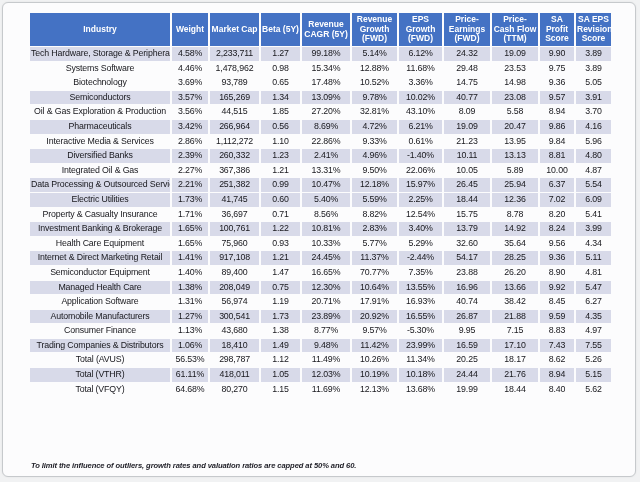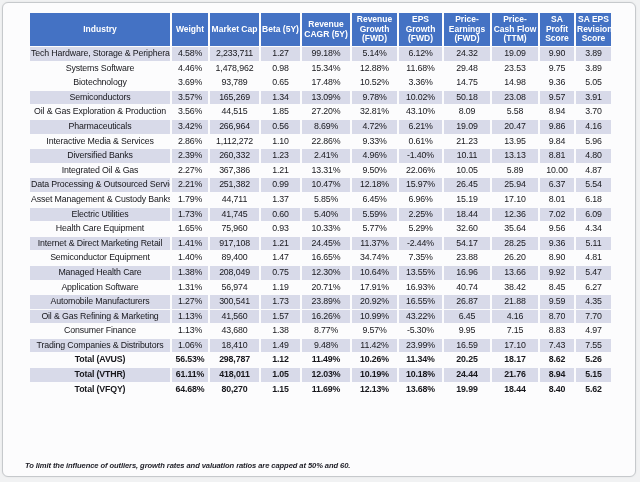--- a/index.html
+++ b/index.html
@@ -48,24 +48,24 @@
     text-align: center;
     vertical-align: middle;
     height: 13.6px;
     line-height: 13.6px;
     padding: 0 1px;
     white-space: nowrap;
     overflow: hidden;
     letter-spacing: -0.15px;
   }
   tr.band td { background: #d8dae9; }
-  tr.total td { font-weight: bold; }
+  tr.total td { font-weight: normal; }
   .footnote {
     position: absolute;
-    left: 22px;
+    left: 28px;
     top: 458px;
     font-size: 7.6px;
     font-style: italic;
     font-weight: 600;
     color: #1c1c24;
     letter-spacing: -0.1px;
   }
 </style>
 </head>
 <body>
@@ -142,21 +142,21 @@
             <td>5.05</td>
           </tr>
           <tr class="band">
             <td>Semiconductors</td>
             <td>3.57%</td>
             <td>165,269</td>
             <td>1.34</td>
             <td>13.09%</td>
             <td>9.78%</td>
             <td>10.02%</td>
-            <td>50.18</td>
+            <td>40.77</td>
             <td>23.08</td>
             <td>9.57</td>
             <td>3.91</td>
           </tr>
           <tr>
             <td>Oil &amp; Gas Exploration &amp; Production</td>
             <td>3.56%</td>
             <td>44,515</td>
             <td>1.85</td>
             <td>27.20%</td>
@@ -225,47 +225,60 @@
             <td>251,382</td>
             <td>0.99</td>
             <td>10.47%</td>
             <td>12.18%</td>
             <td>15.97%</td>
             <td>26.45</td>
             <td>25.94</td>
             <td>6.37</td>
             <td>5.54</td>
           </tr>
-          <tr>
-            <td>Asset Management &amp; Custody Banks</td>
-            <td>1.79%</td>
-            <td>44,711</td>
-            <td>1.37</td>
-            <td>5.85%</td>
-            <td>6.45%</td>
-            <td>6.96%</td>
-            <td>15.19</td>
-            <td>17.10</td>
-            <td>8.01</td>
-            <td>6.18</td>
-          </tr>
           <tr class="band">
             <td>Electric Utilities</td>
             <td>1.73%</td>
             <td>41,745</td>
             <td>0.60</td>
             <td>5.40%</td>
             <td>5.59%</td>
             <td>2.25%</td>
             <td>18.44</td>
             <td>12.36</td>
             <td>7.02</td>
             <td>6.09</td>
           </tr>
           <tr>
+            <td>Property &amp; Casualty Insurance</td>
+            <td>1.71%</td>
+            <td>36,697</td>
+            <td>0.71</td>
+            <td>8.56%</td>
+            <td>8.82%</td>
+            <td>12.54%</td>
+            <td>15.75</td>
+            <td>8.78</td>
+            <td>8.20</td>
+            <td>5.41</td>
+          </tr>
+          <tr class="band">
+            <td>Investment Banking &amp; Brokerage</td>
+            <td>1.65%</td>
+            <td>100,761</td>
+            <td>1.22</td>
+            <td>10.81%</td>
+            <td>2.83%</td>
+            <td>3.40%</td>
+            <td>13.79</td>
+            <td>14.92</td>
+            <td>8.24</td>
+            <td>3.99</td>
+          </tr>
+          <tr>
             <td>Health Care Equipment</td>
             <td>1.65%</td>
             <td>75,960</td>
             <td>0.93</td>
             <td>10.33%</td>
             <td>5.77%</td>
             <td>5.29%</td>
             <td>32.60</td>
             <td>35.64</td>
             <td>9.56</td>
@@ -283,21 +296,21 @@
             <td>28.25</td>
             <td>9.36</td>
             <td>5.11</td>
           </tr>
           <tr>
             <td>Semiconductor Equipment</td>
             <td>1.40%</td>
             <td>89,400</td>
             <td>1.47</td>
             <td>16.65%</td>
-            <td>34.74%</td>
+            <td>70.77%</td>
             <td>7.35%</td>
             <td>23.88</td>
             <td>26.20</td>
             <td>8.90</td>
             <td>4.81</td>
           </tr>
           <tr class="band">
             <td>Managed Health Care</td>
             <td>1.38%</td>
             <td>208,049</td>
@@ -328,33 +341,20 @@
             <td>1.27%</td>
             <td>300,541</td>
             <td>1.73</td>
             <td>23.89%</td>
             <td>20.92%</td>
             <td>16.55%</td>
             <td>26.87</td>
             <td>21.88</td>
             <td>9.59</td>
             <td>4.35</td>
-          </tr>
-          <tr class="band">
-            <td>Oil &amp; Gas Refining &amp; Marketing</td>
-            <td>1.13%</td>
-            <td>41,560</td>
-            <td>1.57</td>
-            <td>16.26%</td>
-            <td>10.99%</td>
-            <td>43.22%</td>
-            <td>6.45</td>
-            <td>4.16</td>
-            <td>8.70</td>
-            <td>7.70</td>
           </tr>
           <tr>
             <td>Consumer Finance</td>
             <td>1.13%</td>
             <td>43,680</td>
             <td>1.38</td>
             <td>8.77%</td>
             <td>9.57%</td>
             <td>-5.30%</td>
             <td>9.95</td>

